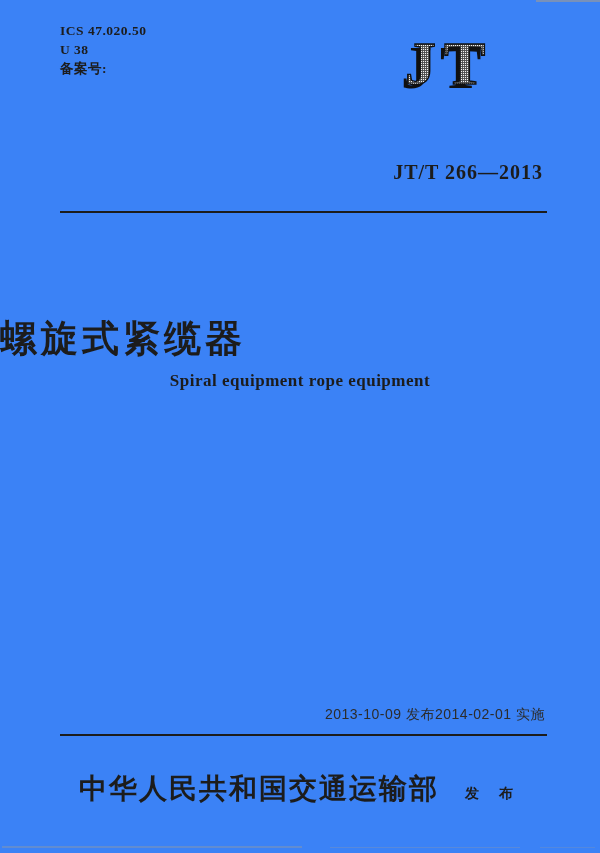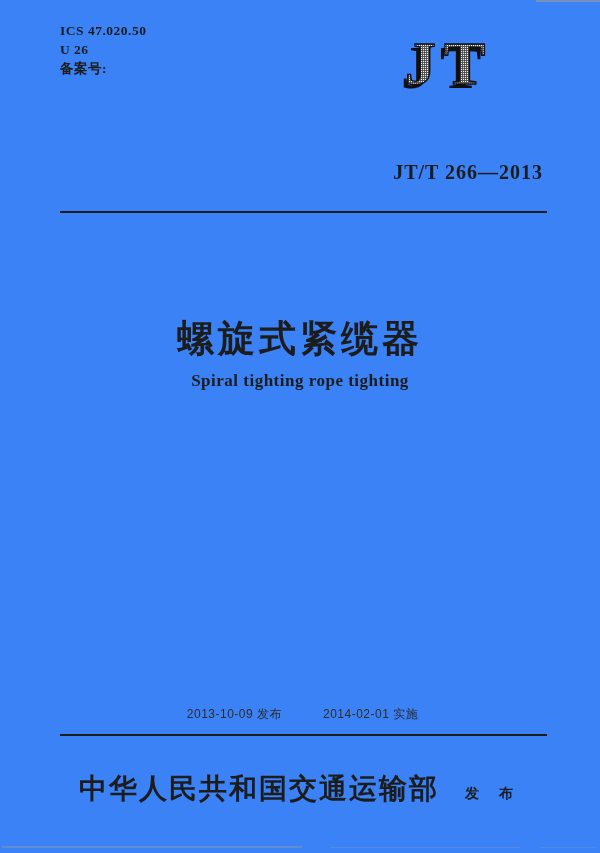--- a/index.html
+++ b/index.html
@@ -83,21 +83,20 @@
   }
   .rule.rule-top { top: 211px; }
   .rule.rule-bottom { top: 734px; }
 
   
   .doc-title-zh {
     position: absolute;
     left: 0;
     right: 0;
     top: 314px;
-    text-align: center;
     font-family: "Liberation Sans", sans-serif;
     font-size: 37px;
     font-weight: bold;
     letter-spacing: 4px;
   }
   .doc-title-en {
     position: absolute;
     left: 0;
     right: 0;
     top: 371px;
@@ -107,26 +106,25 @@
     letter-spacing: 0.5px;
   }
 
   
   .dates-row {
     position: absolute;
     left: 60px;
     right: 55px;
     top: 706px;
     display: flex;
-    justify-content: center;
+    justify-content: flex-end;
     font-family: "Liberation Sans", sans-serif;
-    font-size: 12px;
+    font-size: 14px;
     color: #2c2c2c;
     letter-spacing: 0.5px;
-    gap: 41px;
   }
 
   
   .publisher-row {
     position: absolute;
     left: 0;
     right: 0;
     top: 770px;
     display: flex;
     justify-content: center;
@@ -151,21 +149,21 @@
 
 <div class="page">
 
   <div class="artifact top-right"></div>
   <div class="artifact bottom-1"></div>
   <div class="artifact bottom-2"></div>
   <div class="artifact bottom-3"></div>
 
   <div class="meta-block">
     <div>ICS 47.020.50</div>
-    <div>U 26</div>
+    <div>U 38</div>
     <div>备案号:</div>
   </div>
 
   <svg class="logo" viewBox="0 0 134 70" aria-hidden="true">
     <defs>
       <pattern id="hatch" width="4" height="4" patternUnits="userSpaceOnUse">
         <rect width="4" height="4" fill="#f2f2f2"></rect>
         <path d="M0 0.5 H4 M0 2.5 H4" stroke="#4a4a4a" stroke-width="0.9"></path>
         <path d="M0.5 0 V4 M2.5 0 V4" stroke="#4a4a4a" stroke-width="0.9"></path>
       </pattern>
@@ -173,21 +171,21 @@
     <text x="9" y="62" font-family="'Liberation Serif', serif" font-weight="bold" font-size="62" letter-spacing="8" fill="#101010">JT</text>
     <text x="13" y="58" font-family="'Liberation Serif', serif" font-weight="bold" font-size="62" letter-spacing="8" fill="url(#hatch)" stroke="#101010" stroke-width="1.4">JT</text>
   </svg>
 
 
   <div class="std-no">JT/T 266—2013</div>
 
   <div class="rule rule-top"></div>
 
   <div class="doc-title-zh">螺旋式紧缆器</div>
-  <div class="doc-title-en">Spiral tighting rope tighting</div>
+  <div class="doc-title-en">Spiral equipment rope equipment</div>
 
   <div class="dates-row">
     <span>2013-10-09 发布</span>
     <span>2014-02-01 实施</span>
   </div>
 
   <div class="rule rule-bottom"></div>
 
   <div class="publisher-row">
     <span class="publisher-name">中华人民共和国交通运输部</span>

